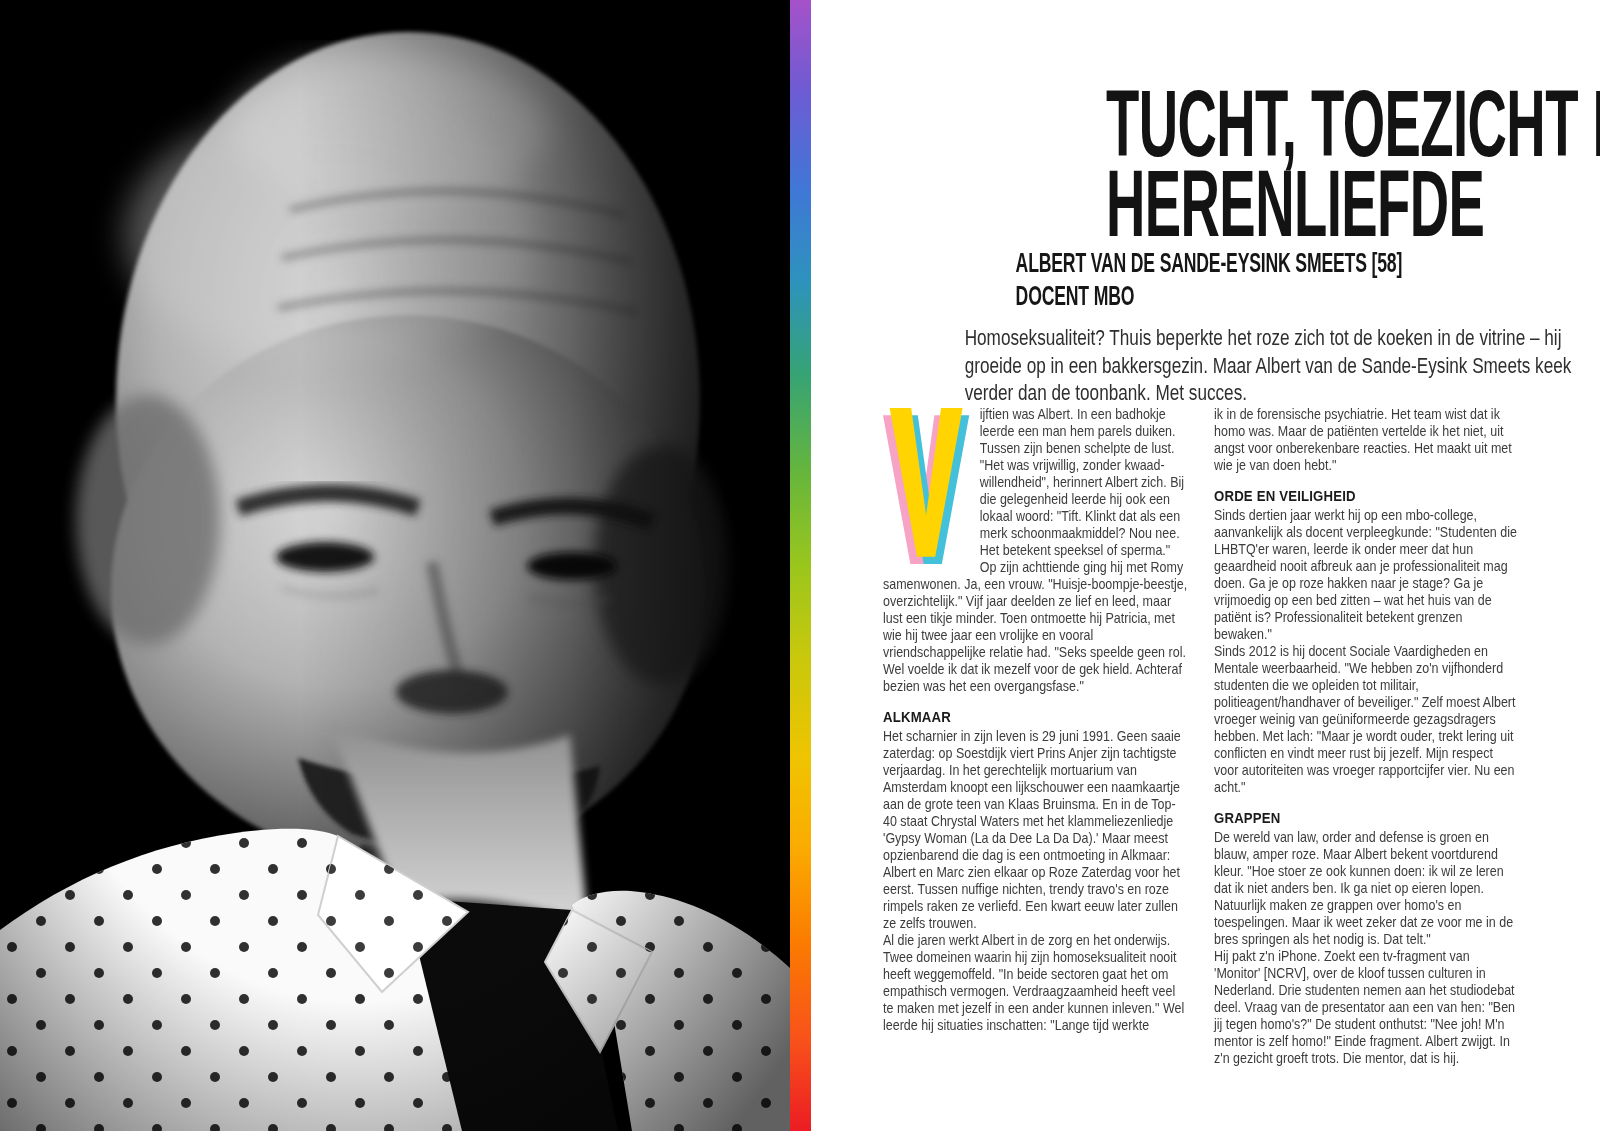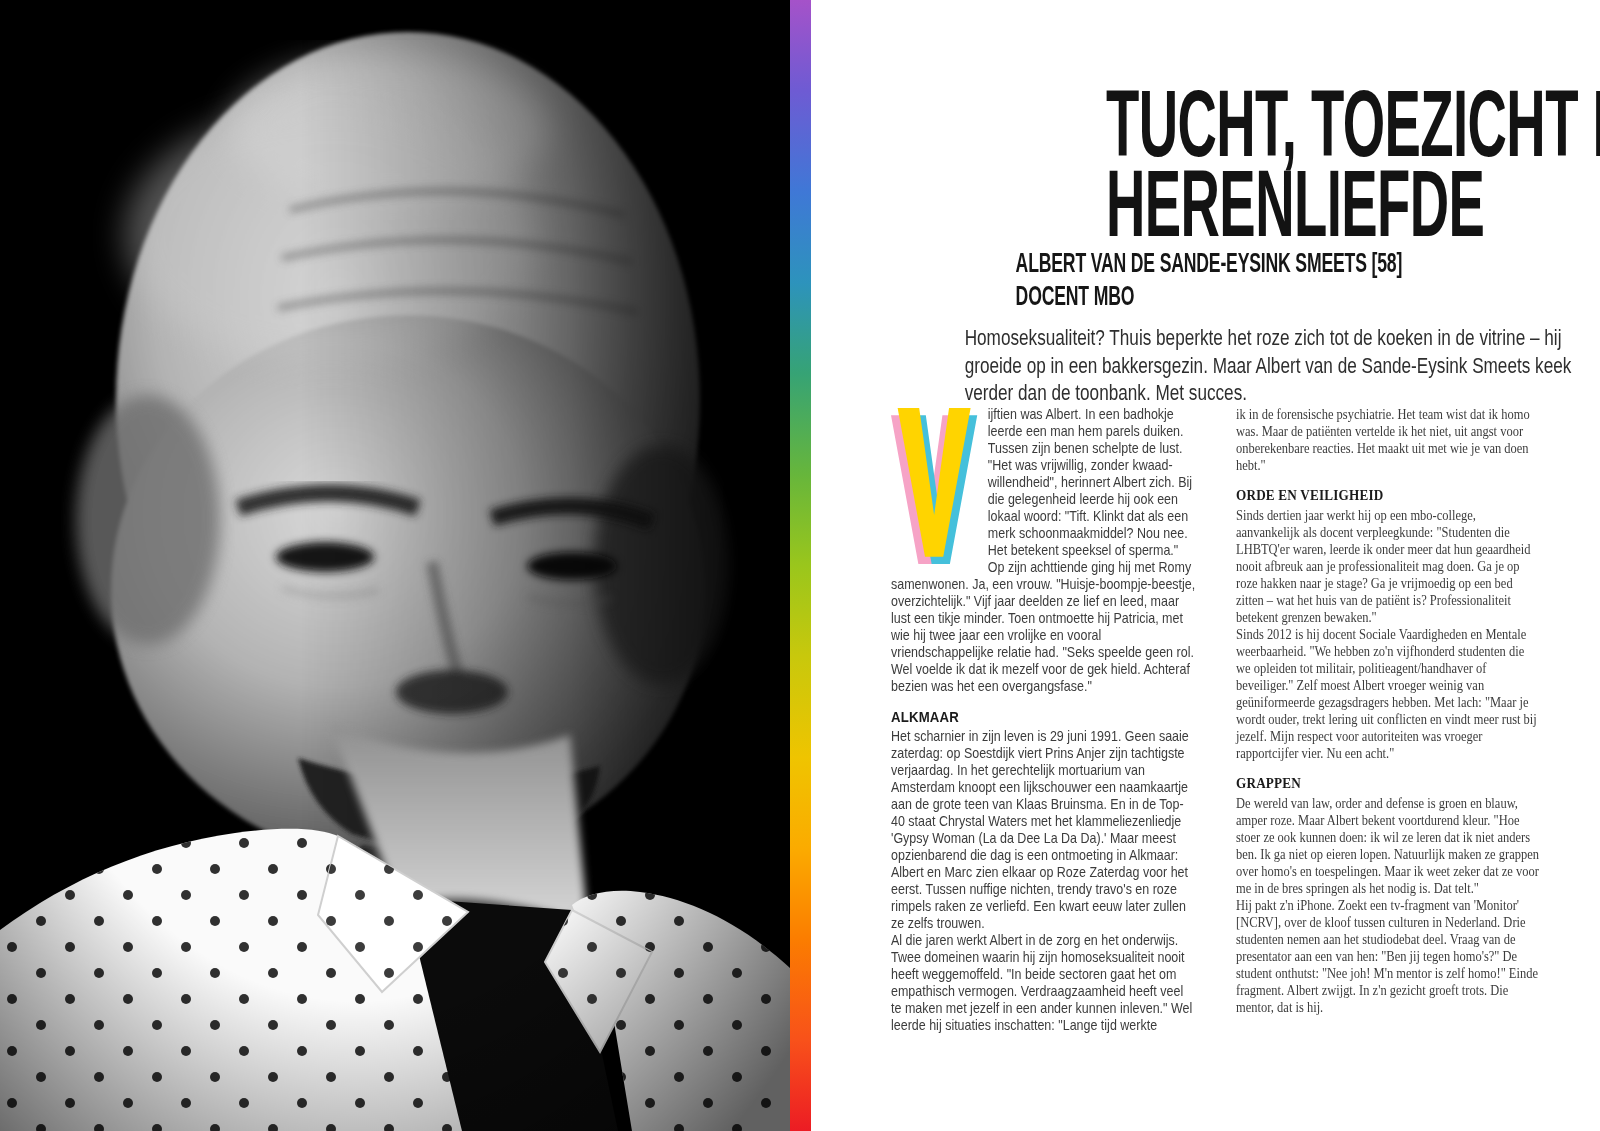--- a/index.html
+++ b/index.html
@@ -30,23 +30,23 @@
     position:absolute; left:64px; top:246px;
     font-weight:bold; color:#161616;
     font-size:28px; line-height:33px; letter-spacing:-0.3px;
     width:760px; transform:scale(0.63,1);
   }
   .intro {
     position:absolute; left:64px; top:324px;
     font-size:22px; line-height:27.5px; color:#2e2e2e;
     width:815px; transform:scale(0.78,1);
   }
-  .columns { position:absolute; left:80px; top:406px; width:700px; display:flex; }
+  .columns { position:absolute; left:72px; top:406px; width:700px; display:flex; }
   .col { width:305px; }
-  .col + .col { margin-left:40px;font-family:Liberation Serif, serif; }
+  .col + .col { margin-left:26px; }
   .col-inner {
     width:347px; transform:scale(0.88,1); transform-origin:0 0;
     font-size:14.2px; line-height:17px; color:#3c3c3c;
   }
   .para { margin:0; }
   .subhead {
     font-size:15px; line-height:17px; font-weight:bold; color:#1b1b1b;
     letter-spacing:0.2px; margin:13px 0 3px 0;
   }
   

